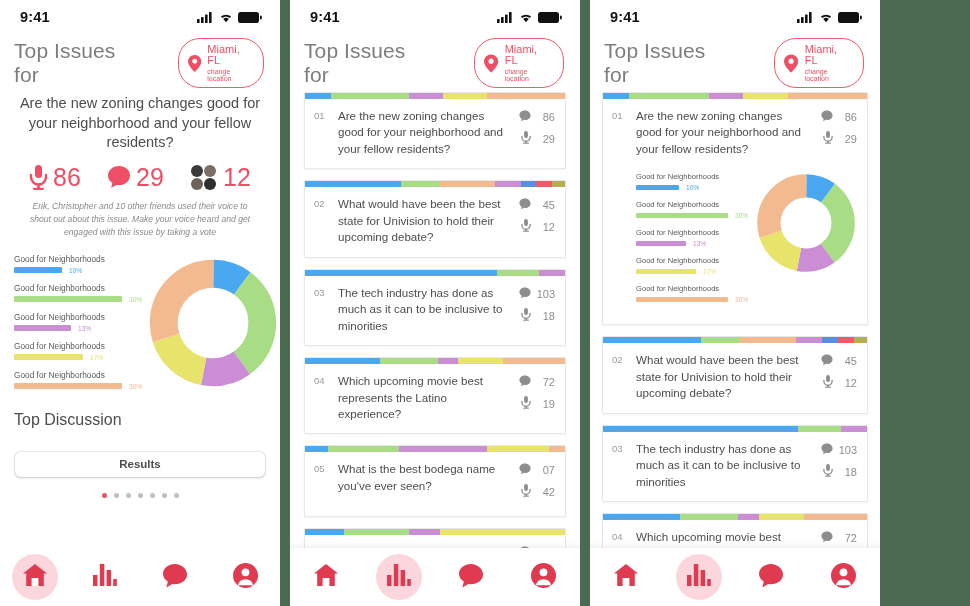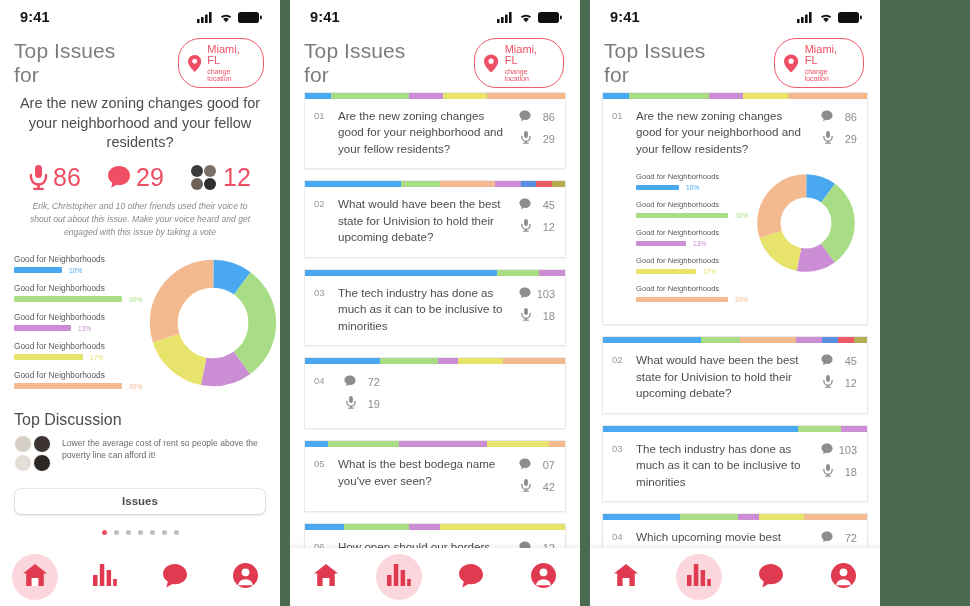--- a/index.html
+++ b/index.html
@@ -240,32 +240,23 @@
             <circle cx="21" cy="21" r="15.915" fill="none" stroke="#4aa8f0" stroke-width="9" stroke-dasharray="10.00 90.00" stroke-dashoffset="25.00"></circle>
             <circle cx="21" cy="21" r="15.915" fill="none" stroke="#a8dd86" stroke-width="9" stroke-dasharray="30.00 70.00" stroke-dashoffset="15.00"></circle>
             <circle cx="21" cy="21" r="15.915" fill="none" stroke="#cb8ed4" stroke-width="9" stroke-dasharray="13.00 87.00" stroke-dashoffset="-15.00"></circle>
             <circle cx="21" cy="21" r="15.915" fill="none" stroke="#e8e36a" stroke-width="9" stroke-dasharray="17.00 83.00" stroke-dashoffset="-28.00"></circle>
             <circle cx="21" cy="21" r="15.915" fill="none" stroke="#f3b98f" stroke-width="9" stroke-dasharray="30.00 70.00" stroke-dashoffset="-45.00"></circle>
           </svg>
       </div>
     </div>
 
     <div class="sect-title">Top Discussion</div>
-    <div class="disc-row">
-      <div class="avatars">
-        <span class="av" style="background:#d6cfc6"></span>
-        <span class="av" style="background:#3a3330"></span>
-        <span class="av" style="background:#e3ded6"></span>
-        <span class="av" style="background:#2d2825"></span>
-      </div>
-      <div class="disc-text">Lower the average cost of rent so people above the poverty line can afford it!</div>
-    </div>
 
     <div class="toggle">
-      <span class="tg-opt active">Issues</span>
+      <span class="tg-opt active">Results</span>
     </div>
 
     <div class="dots" id="p1-dots">
         <span class="dot on"></span>
         <span class="dot"></span>
         <span class="dot"></span>
         <span class="dot"></span>
         <span class="dot"></span>
         <span class="dot"></span>
         <span class="dot"></span>
@@ -432,20 +423,21 @@
         <div class="card">
           <div class="segbar">
             <span class="seg" style="width:29%;background:#4aa8f0"></span>
             <span class="seg" style="width:22%;background:#a8dd86"></span>
             <span class="seg" style="width:8%;background:#cb8ed4"></span>
             <span class="seg" style="width:17%;background:#e8e36a"></span>
             <span class="seg" style="width:24%;background:#f3b98f"></span>
           </div>
           <div class="card-body">
             <span class="c-num">04</span>
+            <span class="c-q">Which upcoming movie best represents the Latino experience?</span>
             <span class="c-metrics">
               <span class="met">
                 <span><svg width="12" height="12" viewBox="0 0 12 12">
                     <path d="M6 .6C2.9.6.4 2.6.4 5.1c0 1.5.9 2.8 2.2 3.6l-.5 2.5 2.7-1.4c.4.1.8.1 1.2.1 3.1 0 5.6-2 5.6-4.5S9.1.6 6 .6z" fill="#8d8d8d"></path>
                   </svg></span>
                 <span class="met-num">72</span>
               </span>
               <span class="met">
                 <span><svg width="10" height="13" viewBox="0 0 10 13">
                     <rect x="3.1" y="0" width="3.8" height="7" rx="1.9" fill="#8d8d8d"></rect>

